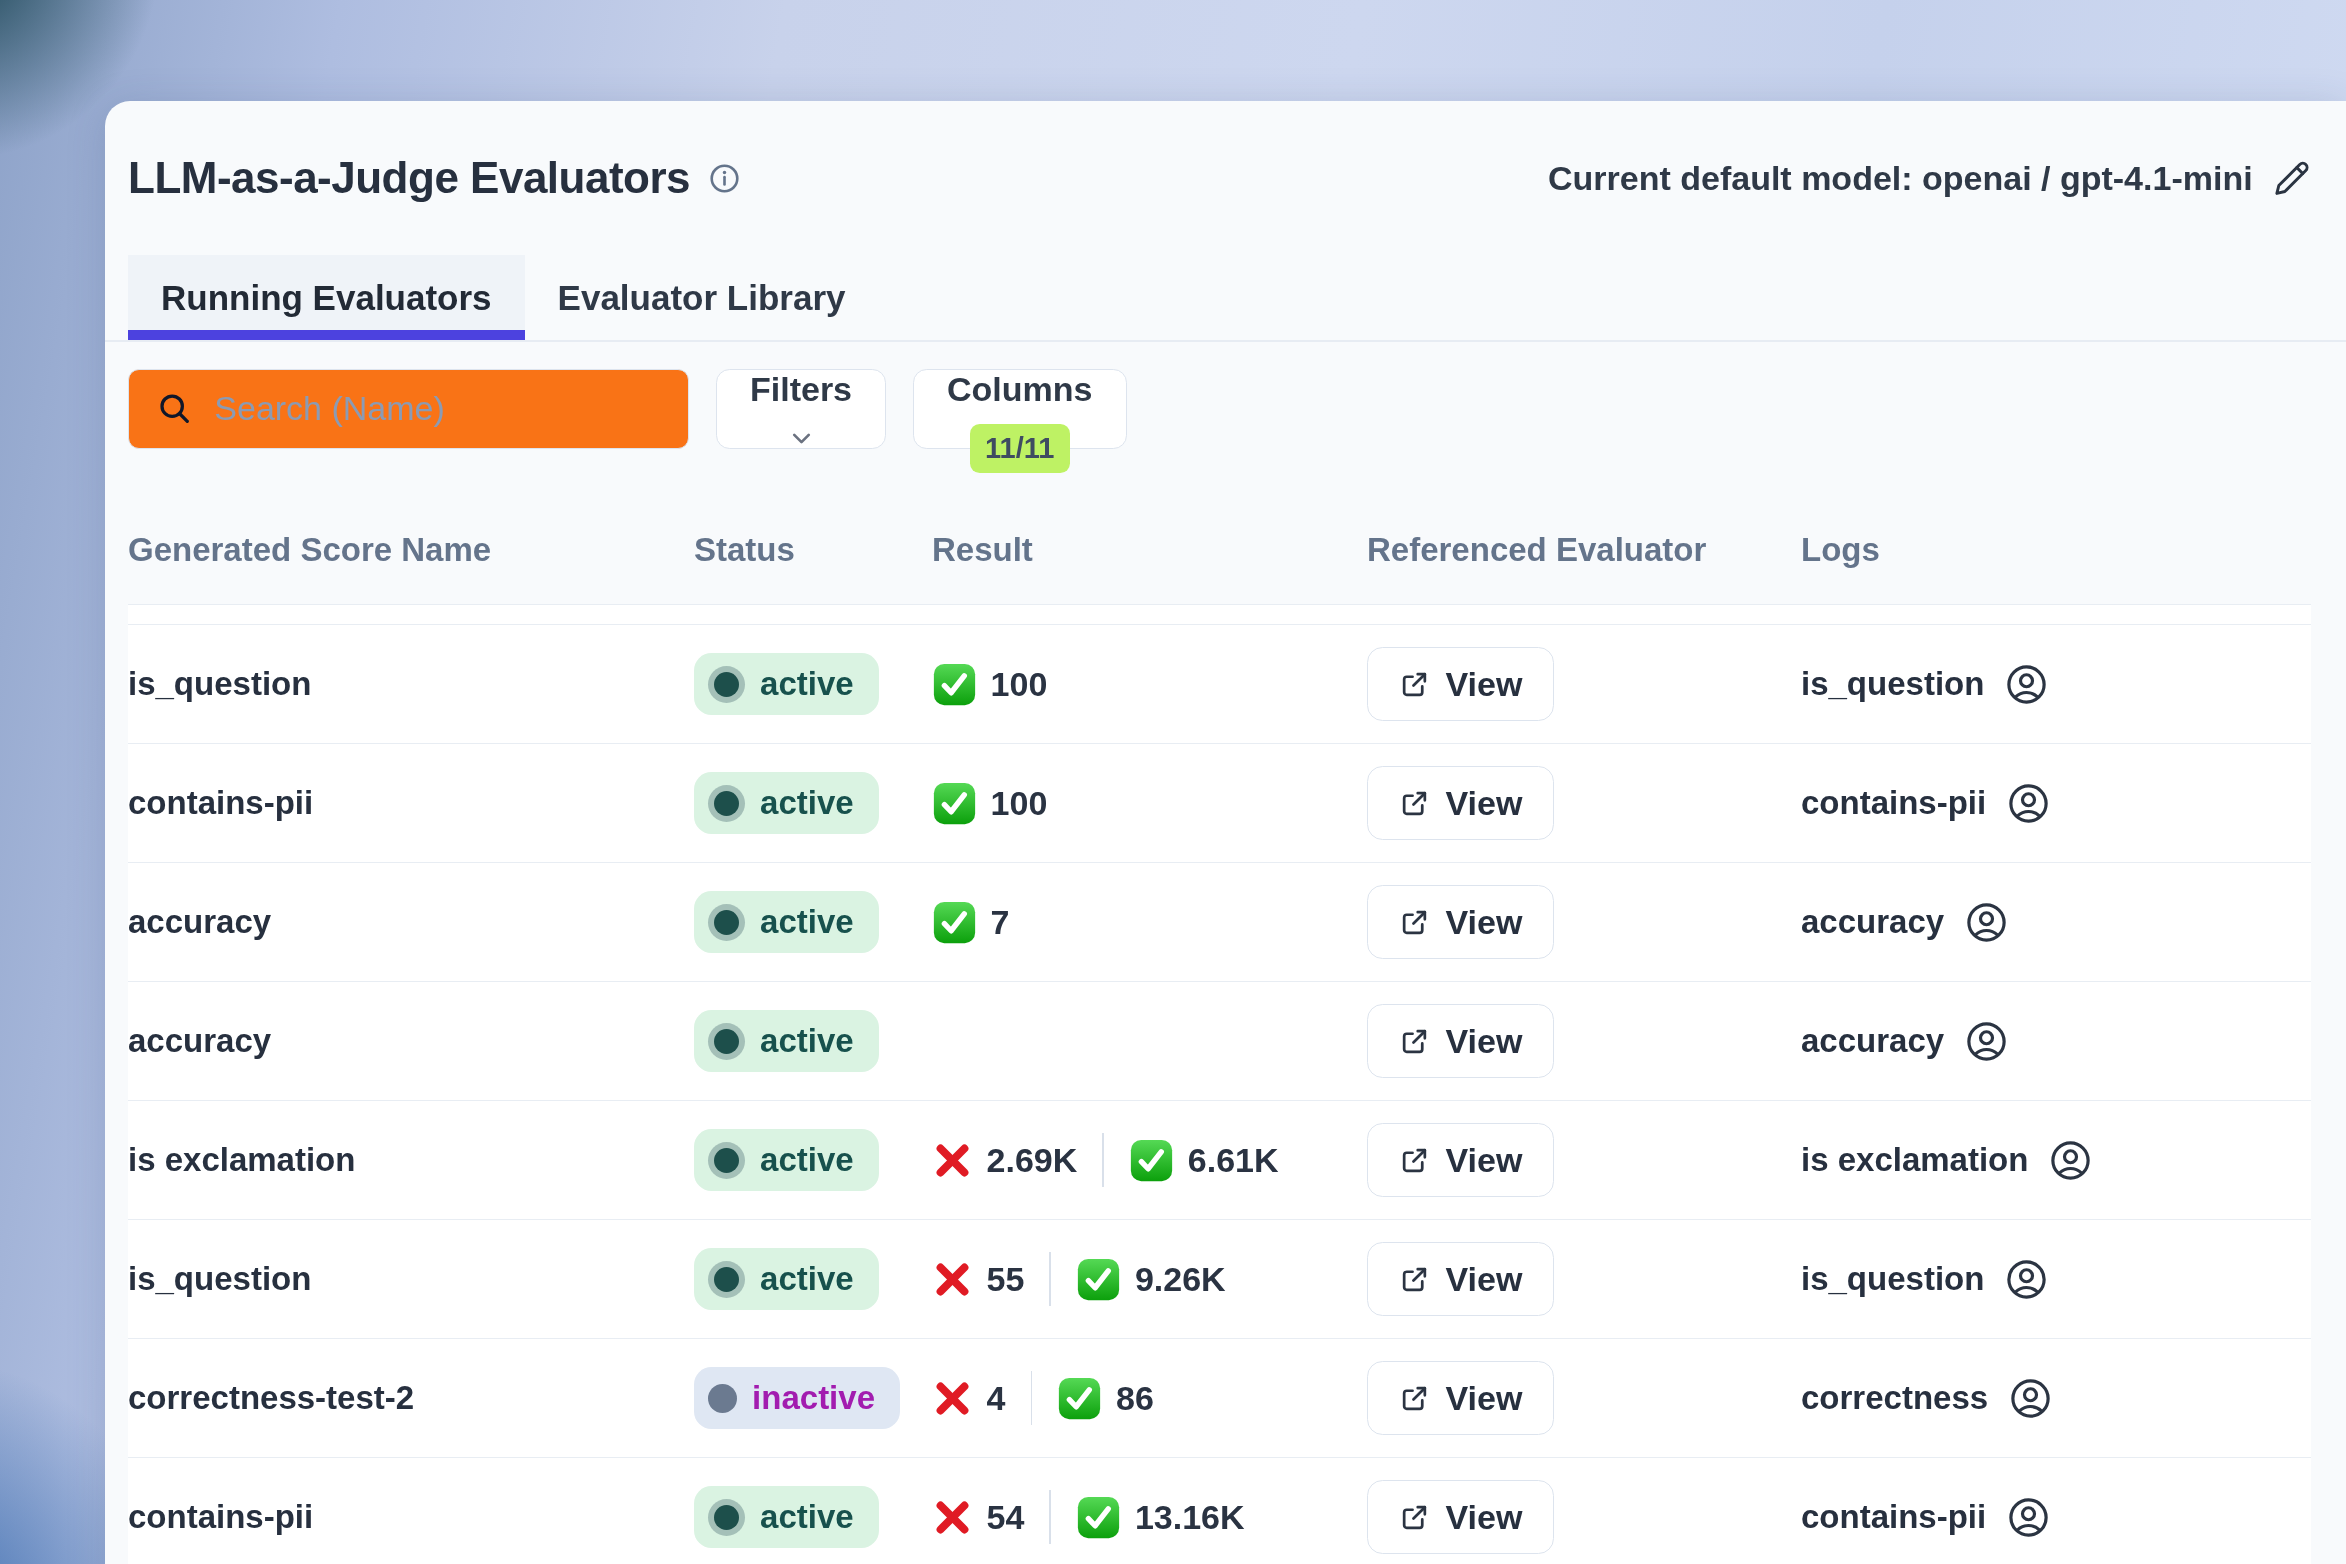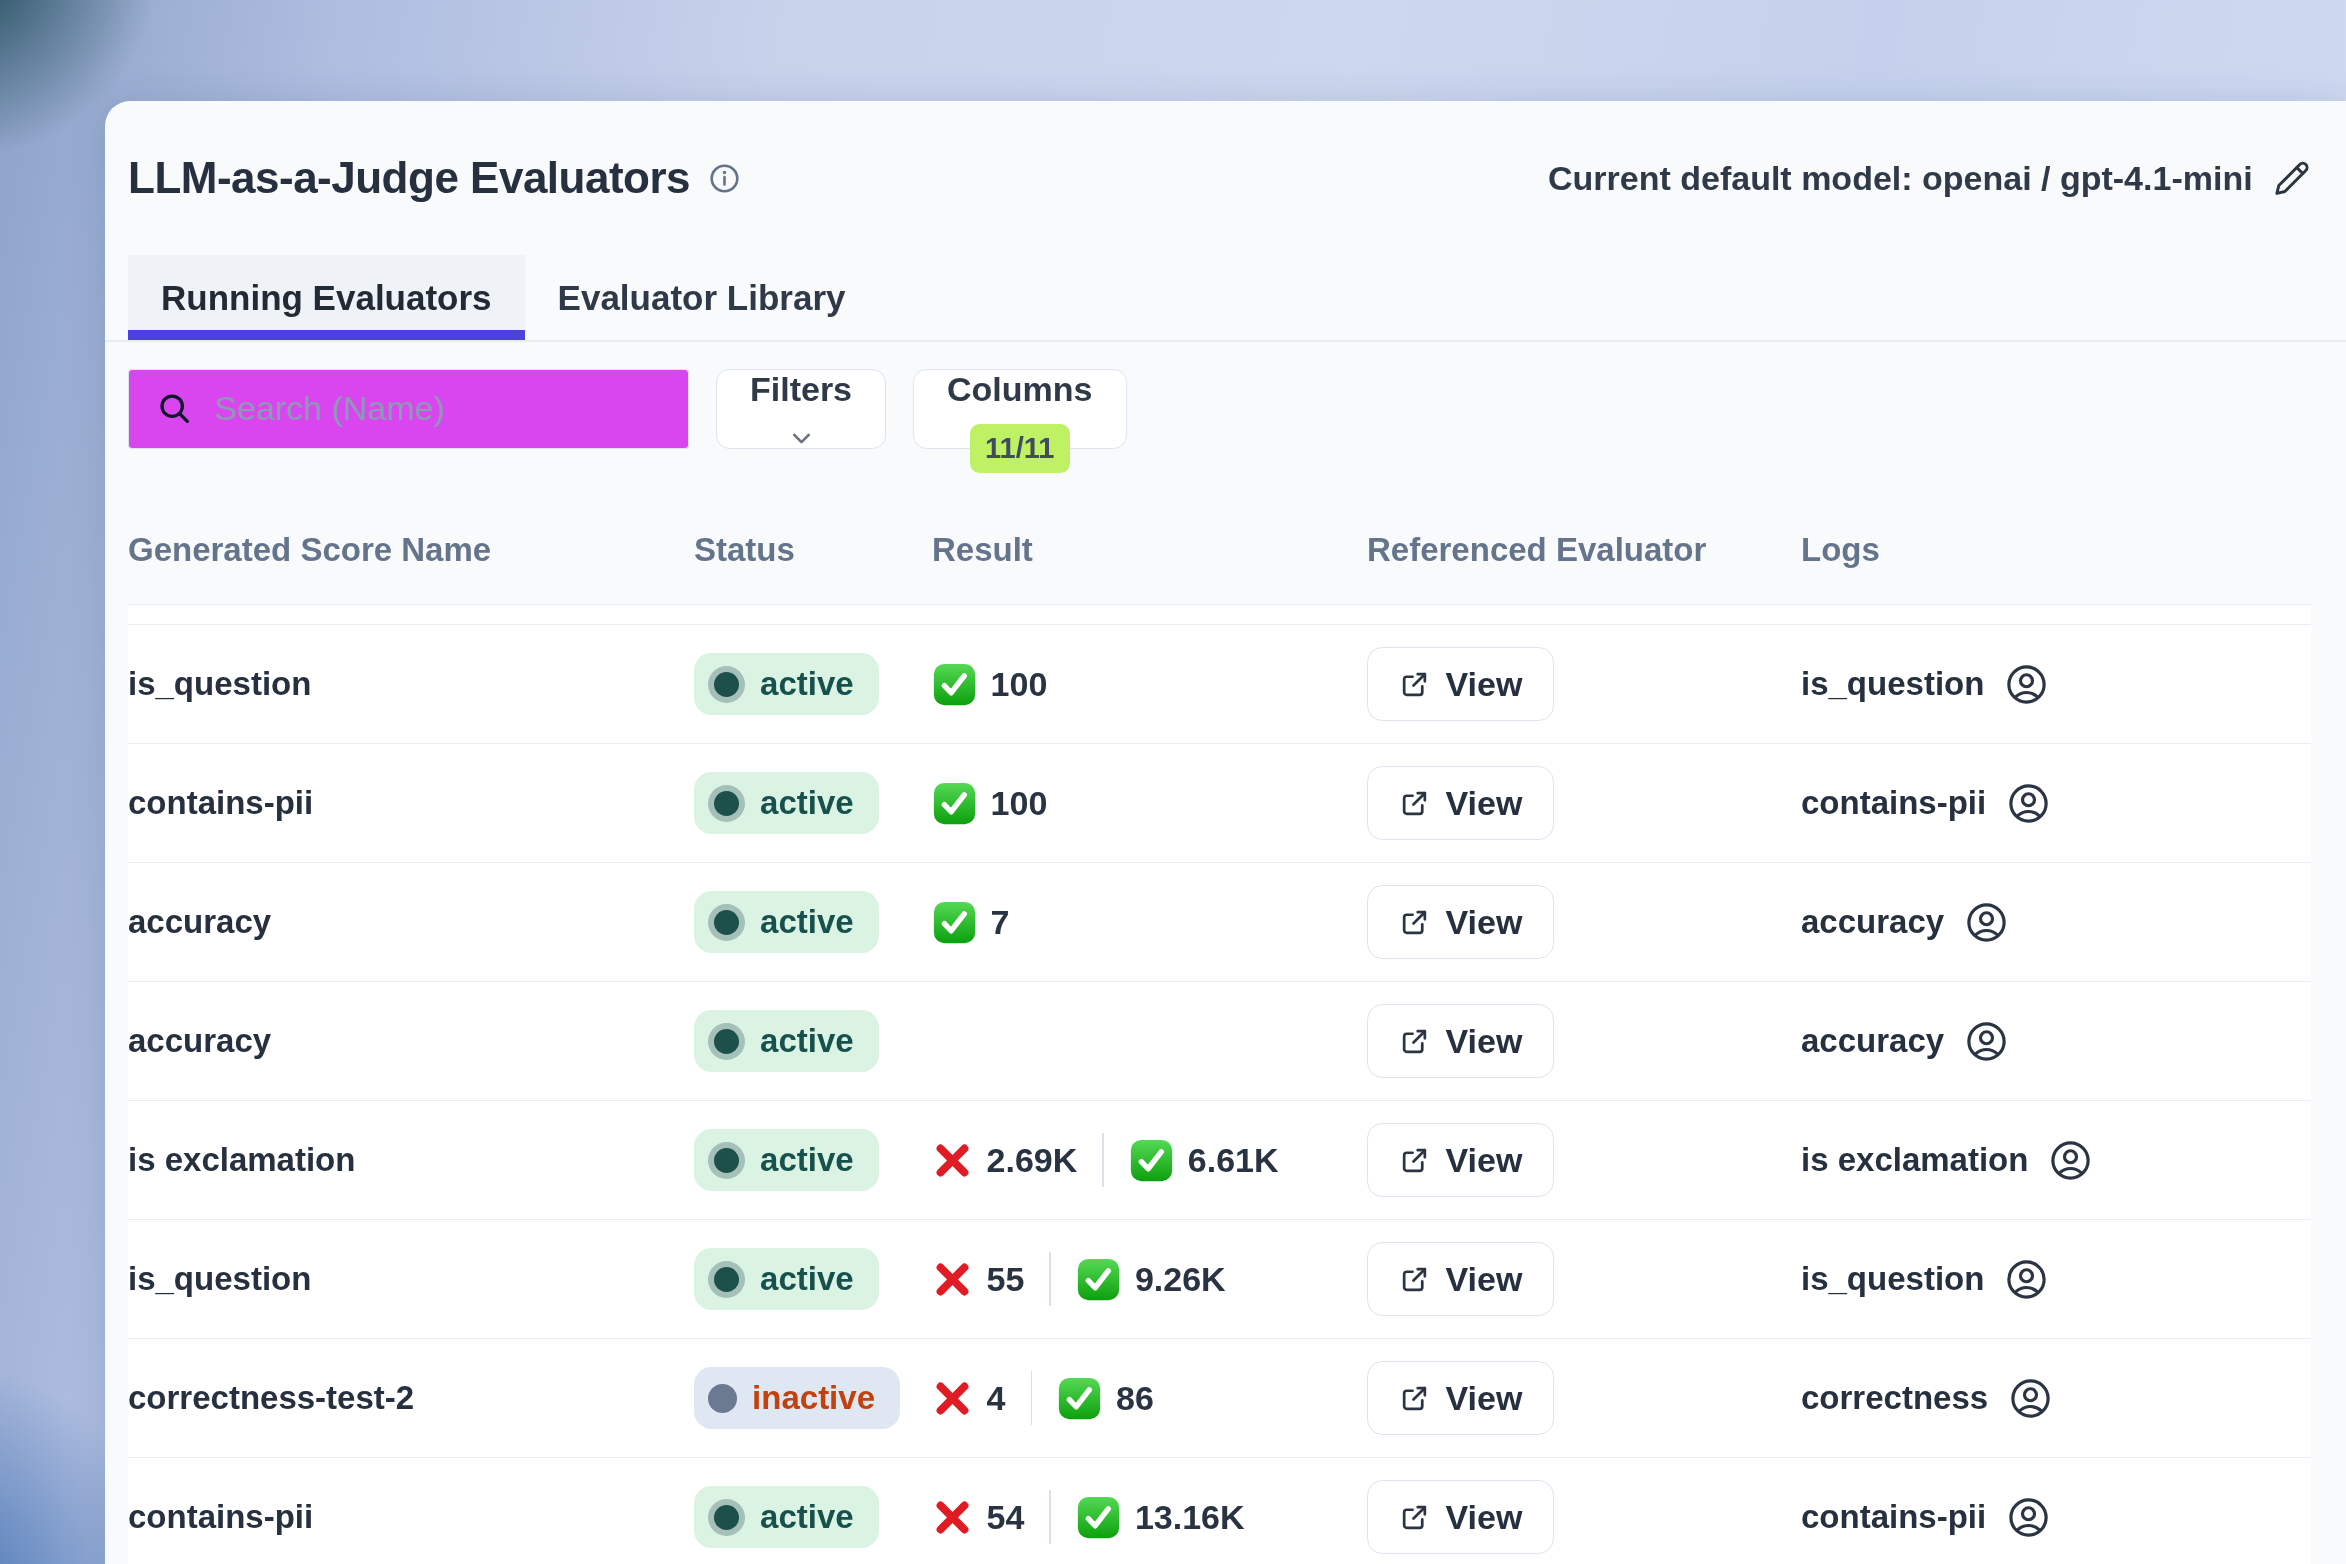--- a/index.html
+++ b/index.html
@@ -34,38 +34,38 @@
   .model-wrap{display:flex;align-items:center;gap:19.4px;}
   .model-text{font-size:34px;font-weight:700;color:#2f3947;}
   
   .tabs{display:flex;margin-top:45px;height:85px;}
   .tab{position:relative;display:flex;align-items:center;padding:0 33px;font-size:35px;font-weight:700;color:#2f3947;cursor:pointer;}
   .tab.active{background:#eff3f8;color:#222a36;}
   .tab.active::after{content:"";position:absolute;left:0;right:0;bottom:0;height:9.7px;background:var(--accent);}
   .tabs-divider{height:1.9px;background:#e7ecf3;margin:0 -35px 0 -23px;}
   
   .toolbar{display:flex;align-items:center;gap:27px;margin-top:27px;}
-  .search-box{display:flex;align-items:center;gap:21.3px;width:561px;height:80px;background:#d946ef;border:1.9px solid #dde4ee;border-radius:4px;padding:0 27px;}
+  .search-box{display:flex;align-items:center;gap:21.3px;width:561px;height:80px;background:#f97316;border:1.9px solid #dde4ee;border-radius:11px;padding:0 27px;}
   .search-box input{border:none;outline:none;background:transparent;font-family:inherit;font-size:34px;color:#2f3947;width:100%;}
   .search-box input::placeholder{color:#8b9bb4;}
   .btn{display:flex;align-items:center;gap:15.5px;height:80px;background:#fff;border:1.9px solid #dde4ee;border-radius:13.6px;padding:0 33px;font-family:Liberation Sans, sans-serif;font-size:34px;font-weight:700;color:#2f3947;cursor:pointer;flex-direction:column;}
   .count-badge{background:#bef264;border-radius:9.7px;padding:7.8px 15.5px;font-size:29px;font-weight:700;color:#3f4c61;}
   
   .grid{display:grid;grid-template-columns:566px 238px 435px 434px 1fr;align-items:center;}
   .thead{height:155px;align-items:end;padding-bottom:35px;}
   .th{font-size:33px;font-weight:700;color:var(--slate-head);}
   .row{height:119px;border-top:1.9px solid var(--row-line);background:#fff;}
   .row.sliver{height:20.4px;}
   .cell{display:flex;align-items:center;}
   .name-cell span{font-size:33px;font-weight:700;color:var(--ink);}
   
   .pill{display:inline-flex;align-items:center;gap:15.5px;height:62px;padding:0 25px 0 13.6px;border-radius:17.5px;background:#daf3e2;font-size:33px;font-weight:600;color:#17514d;}
   .dot{width:37px;height:37px;border-radius:50%;background:#a4c0b8;display:flex;align-items:center;justify-content:center;}
   .dot::after{content:"";width:25px;height:25px;border-radius:50%;background:#1d4f4b;}
-  .pill.inactive{background:#dfe7f3;color:#c2410c;}
+  .pill.inactive{background:#dfe7f3;color:#a21caf;}
   .pill.inactive .dot{width:29px;height:29px;background:#6b7a90;}
   .pill.inactive .dot::after{display:none;}
   
   .res-group{display:inline-flex;align-items:center;gap:13.6px;}
   .res-group span{font-size:34px;font-weight:600;color:#2a3342;}
   .result-divider{width:1.9px;height:54px;background:#d9e0ea;margin:0 25px;}
   
   .view-btn{display:inline-flex;align-items:center;gap:15.5px;height:74px;padding:5px 31px;background:#fff;border:1.9px solid #dde4ee;border-radius:15.5px;font-family:inherit;font-size:34px;font-weight:700;color:#27303f;cursor:pointer;}
   
   .ref-cell{gap:19.4px;}

